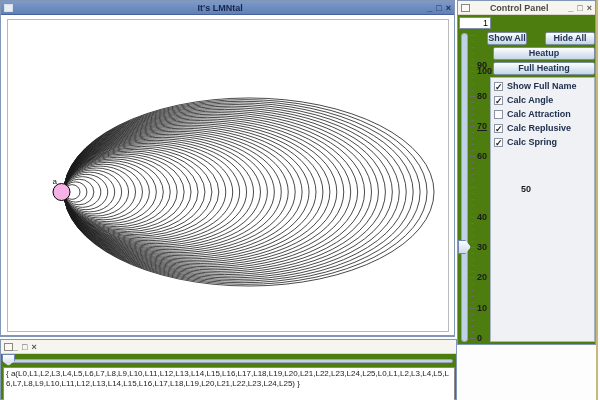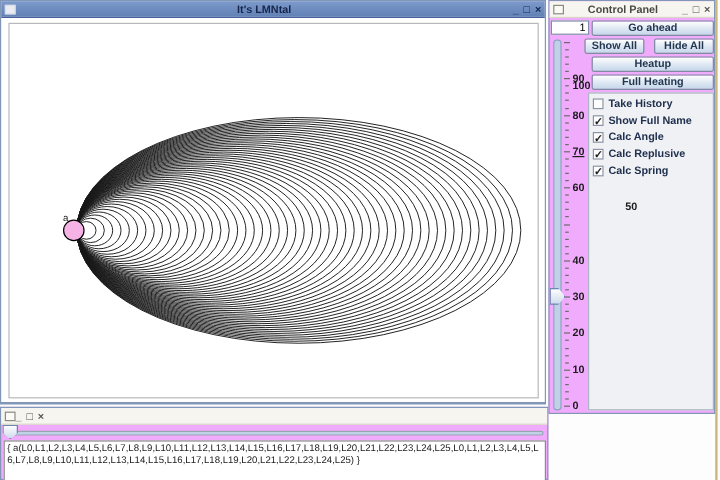--- a/index.html
+++ b/index.html
@@ -1,21 +1,21 @@
 <!DOCTYPE html>
 <html><head>
 <meta charset="utf-8">
 <style>
   * { margin:0; padding:0; box-sizing:border-box; }
   html,body { width:600px; height:400px; overflow:hidden; background:#fff;
               font-family:"Liberation Sans", sans-serif; }
   #desktop { position:relative; width:600px; height:400px; background:#fdfdfd; }
 
   
-  .window { position:absolute; background:#f0abfc; border:1px solid #8296b8; }
+  .window { position:absolute; background:#4d7c0f; border:1px solid #8296b8; }
   .titlebar { position:absolute; left:0; top:0; right:0; height:14px;
               display:flex; align-items:center; padding:0 3px; }
   .titlebar.active { background:linear-gradient(#7c9aca,#6180b4);
                      border-bottom:1px solid #46619c; }
   .titlebar.inactive { background:#f7f5ef; border-bottom:1px solid #d9d5c8; }
   .titlebar .win-icon { width:9px; height:8px; border:1px solid #d9dde6;
                         background:#e9edf3; flex:0 0 auto; }
   .titlebar.inactive .win-icon { border-color:#8a8a82; background:#fbfaf6; }
   .titlebar .title { flex:1; text-align:center; font-size:9px; font-weight:bold; }
   .titlebar.active .title { color:#16264d; }
@@ -36,21 +36,21 @@
   
   #control-panel { left:457px; top:0; width:139px; height:345px; }
   #step-field { position:absolute; left:1px; top:16px; width:32px; height:12px;
                 border:1px solid #7f8ca6; background:#fff; font-size:9px;
                 text-align:right; padding-right:2px; font-family:"Liberation Sans",sans-serif; }
   .btn { position:absolute; height:13px; border:1px solid #7e8ca0; border-radius:2px;
          background:linear-gradient(#fefefe,#dce7f2 55%,#c6d7ea);
          font-size:9px; font-weight:bold; color:#243752; text-align:center;
          line-height:11px; cursor:default; }
   #btn-go { left:35px; top:16px; width:102px; }
-  #btn-show { left:29px; top:31px; width:50px; }
+  #btn-show { left:29px; top:31px; width:40px; }
   #btn-hide { left:87px; top:31px; width:50px; }
   #btn-heatup { left:35px; top:46px; width:102px; }
   #btn-stop { left:35px; top:61px; width:102px; }
 
   #side-panel { position:absolute; left:32px; top:76px; width:105px; height:265px;
                 background:#eff1f4; border:1px solid #aab4c2; }
   .chk-row { position:relative; height:12px; margin:2px 0 0 3px; display:flex;
              align-items:center; gap:4px; }
   .chk-box { width:9px; height:9px; background:#fdfdfd; border:1px solid #8a94a4;
              font-size:9px; line-height:8px; text-align:center; color:#1c1c1c;
@@ -167,39 +167,38 @@
       <span class="title">Control Panel</span>
       <span class="controls">
         <span>_</span>
         <span>□</span>
         <span>×</span>
       </span>
     </div>
 
     <input id="step-field" value="1" style="">
 
-    <div class="btn" id="btn-go">Go ahead</div>
     <div class="btn" id="btn-show">Show All</div>
     <div class="btn" id="btn-hide">Hide All</div>
     <div class="btn" id="btn-heatup">Heatup</div>
     <div class="btn" id="btn-stop">Full Heating</div>
 
     <div id="side-panel">
       <div id="checkbox-list">
           <div class="chk-row">
+            <span class="chk-box">✓</span>
+            <span class="chk-label">Show Full Name</span>
+          </div>
+          <div class="chk-row">
+            <span class="chk-box">✓</span>
+            <span class="chk-label">Calc Angle</span>
+          </div>
+          <div class="chk-row">
             <span class="chk-box"></span>
-            <span class="chk-label">Take History</span>
-          </div>
-          <div class="chk-row">
-            <span class="chk-box">✓</span>
-            <span class="chk-label">Show Full Name</span>
-          </div>
-          <div class="chk-row">
-            <span class="chk-box">✓</span>
-            <span class="chk-label">Calc Angle</span>
+            <span class="chk-label">Calc Attraction</span>
           </div>
           <div class="chk-row">
             <span class="chk-box">✓</span>
             <span class="chk-label">Calc Replusive</span>
           </div>
           <div class="chk-row">
             <span class="chk-box">✓</span>
             <span class="chk-label">Calc Spring</span>
           </div>
         </div>
@@ -232,21 +231,21 @@
           <div class="tick minor" style="top: 233.98px;"></div>
           <div class="tick minor" style="top: 227.92px;"></div>
           <div class="tick minor" style="top: 221.86px;"></div>
           <div class="tick major" style="top: 215.8px;"></div>
           <div class="tick-label" style="top: 215.8px;">40</div>
           <div class="tick minor" style="top: 209.74px;"></div>
           <div class="tick minor" style="top: 203.68px;"></div>
           <div class="tick minor" style="top: 197.62px;"></div>
           <div class="tick minor" style="top: 191.56px;"></div>
           <div class="tick major" style="top: 185.5px;"></div>
-          <div class="tick-label" style="top: 171px; padding-left: 44px;">50</div>
+          <div class="tick-label" style="top: 188px; padding-left: 44px;">50</div>
           <div class="tick minor" style="top: 179.44px;"></div>
           <div class="tick minor" style="top: 173.38px;"></div>
           <div class="tick minor" style="top: 167.32px;"></div>
           <div class="tick minor" style="top: 161.26px;"></div>
           <div class="tick major" style="top: 155.2px;"></div>
           <div class="tick-label" style="top: 155.2px;">60</div>
           <div class="tick minor" style="top: 149.14px;"></div>
           <div class="tick minor" style="top: 143.08px;"></div>
           <div class="tick minor" style="top: 137.02px;"></div>
           <div class="tick minor" style="top: 130.96px;"></div>

